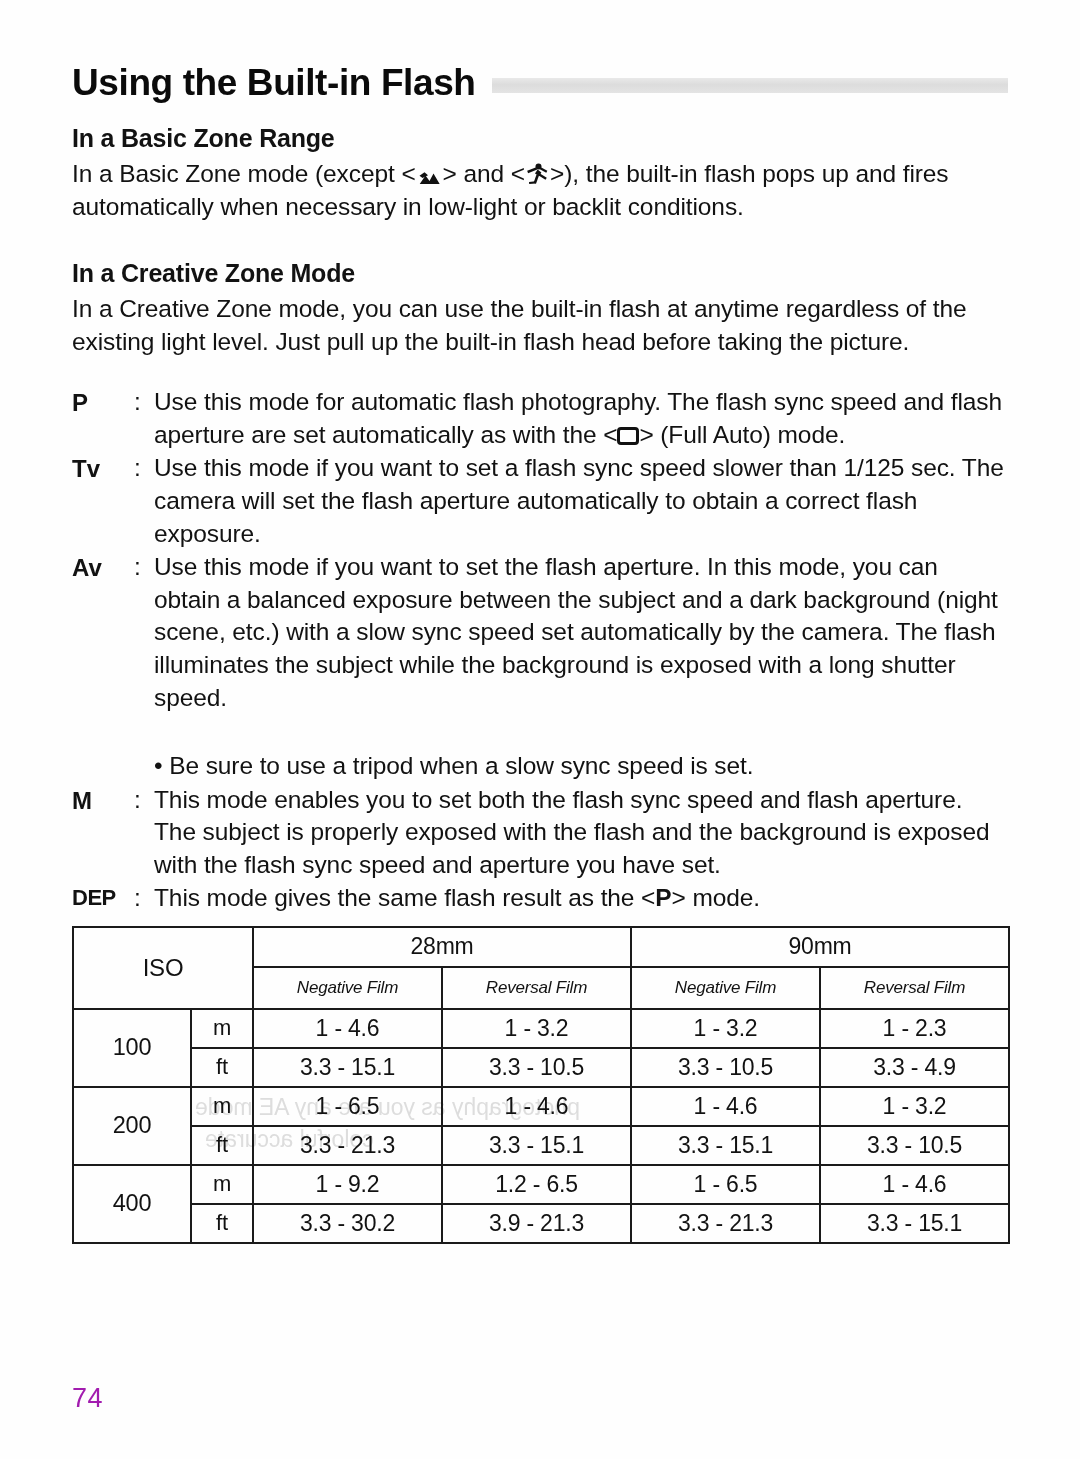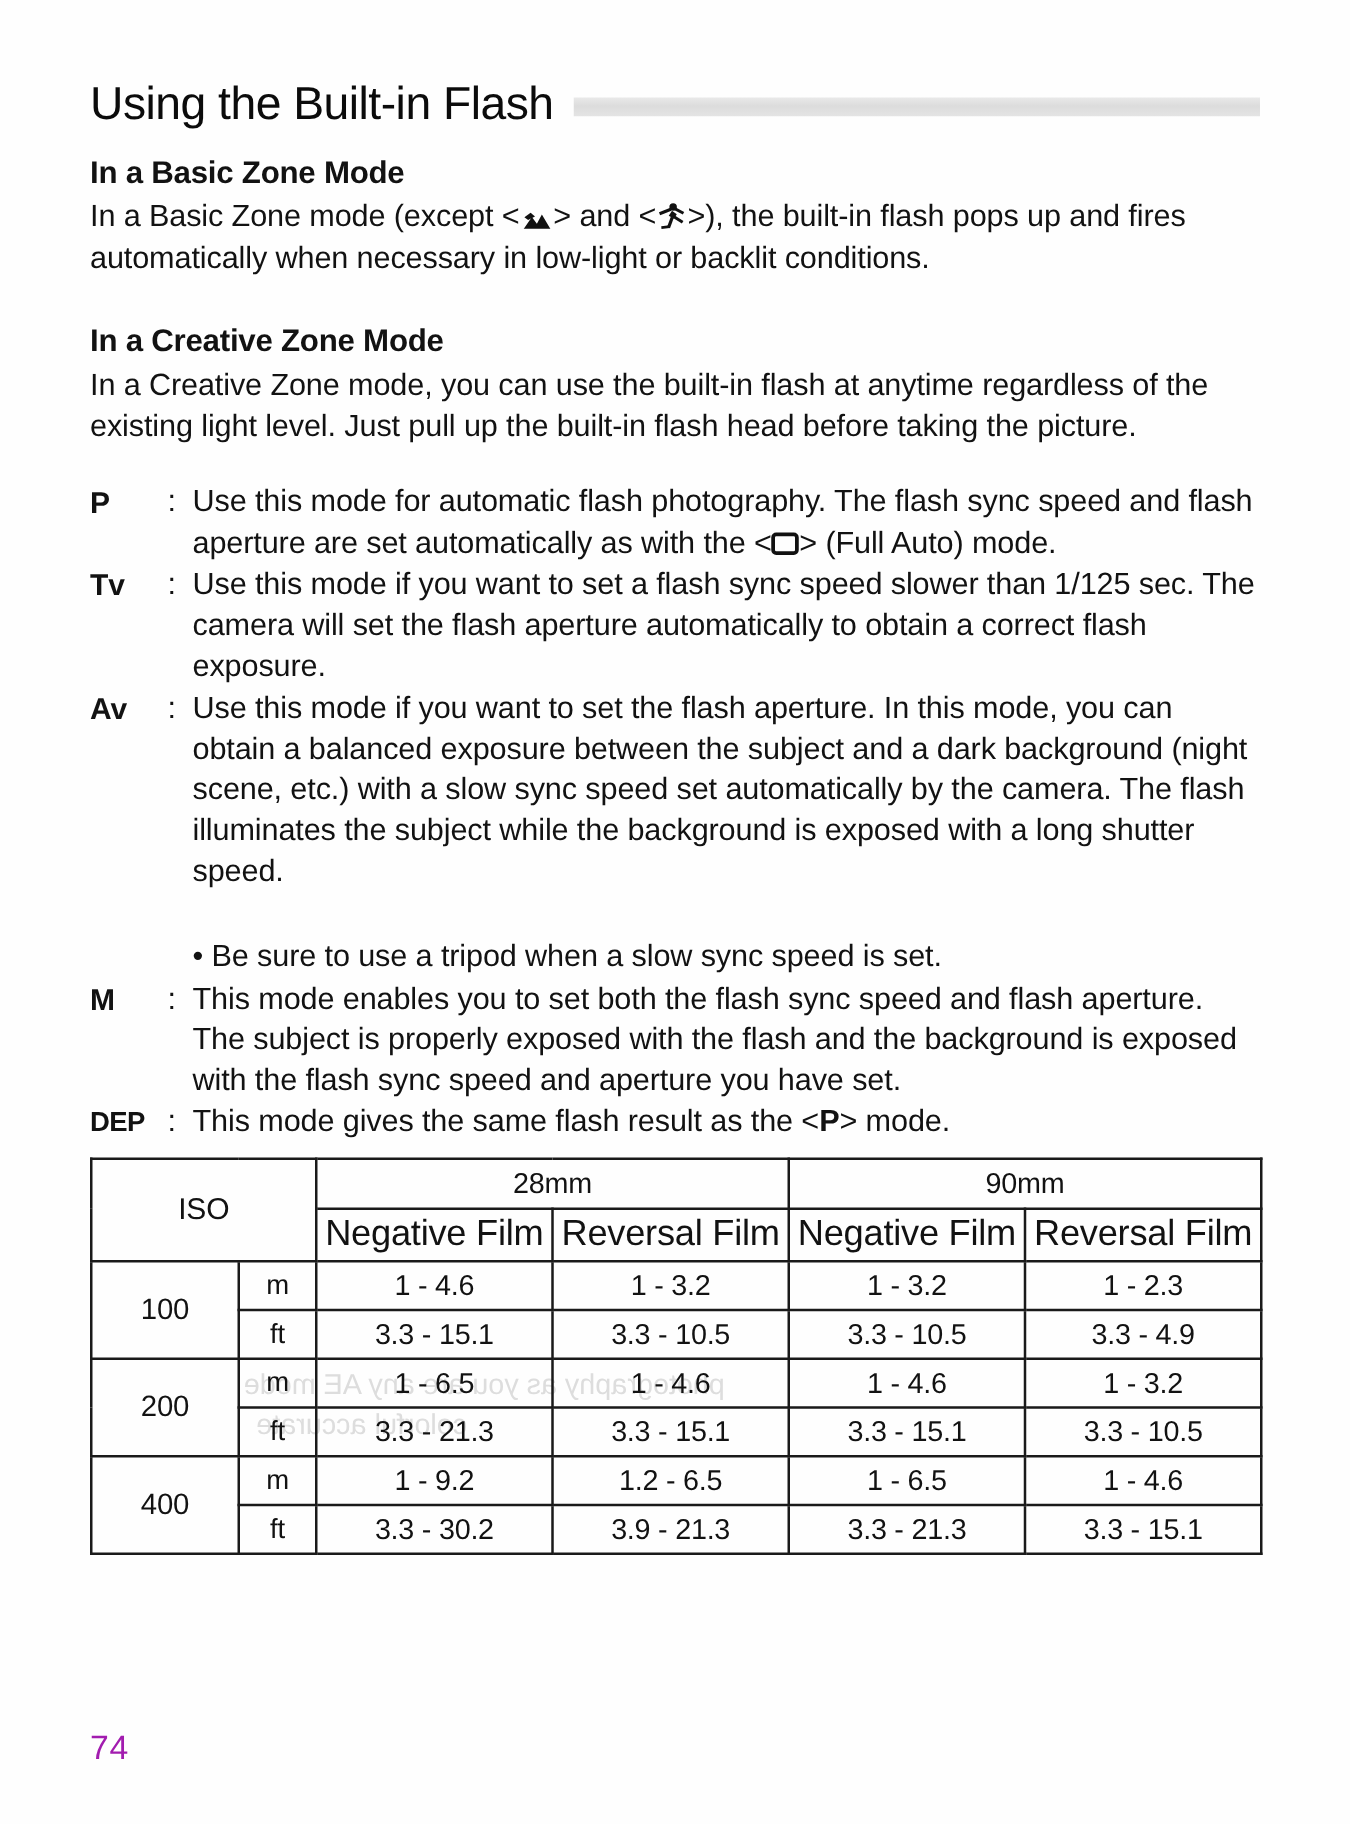--- a/index.html
+++ b/index.html
@@ -34,21 +34,21 @@
 
   
   .title-row {
     display: flex;
     align-items: center;
     height: 52px;
     margin: 0 0 14px 0;
   }
   .page-title {
     font-size: 37px;
-    font-weight: normal;
+    font-weight: bold;
     letter-spacing: -0.4px;
     white-space: nowrap;
     line-height: 1;
     color: #0b0b0b;
   }
   .title-rule {
     flex: 1 1 auto;
     height: 15px;
     margin-left: 16px;
     margin-top: 6px;
@@ -160,21 +160,21 @@
     font-weight: normal;
     padding: 0;
     letter-spacing: -0.2px;
   }
   .col-iso   { width: 118px; }
   .col-unit  { width: 62px; }
   .col-data  { width: 189px; }
 
   th.hdr-iso { height: 78px; font-size: 24px; }
   th.hdr-mm  { height: 38px; font-size: 23px; }
-  th.hdr-film{ height: 40px; font-size: 29px; }
+  th.hdr-film{ height: 40px; font-size: 17px; font-style: italic; }
 
   td.cell-iso  { font-size: 23.5px; vertical-align: bottom; padding-bottom: 6px; margin-left: 37px; }
   td.cell-unit { font-size: 22px; height: 37px; }
   td.cell-data { font-size: 23px; }
 
   
   .folio {
     position: absolute;
     left: 72px;
     top: 1383px;
@@ -202,21 +202,21 @@
   <div class="bleed" style="left:195px; top:1094px;">photography as you are any AE mode</div>
   <div class="bleed" style="left:205px; top:1126px;">colorful accurate</div>
 
   <div class="content">
 
     <div class="title-row">
       <h1 class="page-title">Using the Built-in Flash</h1>
       <div class="title-rule"></div>
     </div>
 
-    <h2 class="sec-head">In a Basic Zone Mode</h2>
+    <h2 class="sec-head">In a Basic Zone Range</h2>
     <p class="para"><span>In a Basic Zone mode (except &lt;</span><span class="glyph icon-landscape"><svg viewBox="0 0 27 19" width="27" height="19" aria-hidden="true">
             <path d="M1 18 L9.5 5.5 L13.5 11 L17.5 3.5 L26 18 Z" fill="#111"></path>
             <path d="M3.5 5.8 L8.5 2.2 L12 5.2 L6.5 8.0 Z" fill="#111"></path>
           </svg></span><span>&gt; and &lt;</span><span class="glyph icon-sports"><svg viewBox="0 0 25 23" width="25" height="23" aria-hidden="true">
             <circle cx="13.5" cy="3.6" r="3.0" fill="#111"></circle>
             <path d="M12.6 6.6 L16.4 9.4 L14.2 13.0 L10.0 10.6 Z" fill="#111"></path>
             <rect x="2.2" y="6.0" width="9.8" height="2.5" transform="rotate(-22 7 7)" fill="#111"></rect>
             <rect x="14.2" y="5.4" width="8.4" height="2.3" transform="rotate(28 18 6)" fill="#111"></rect>
             <rect x="10.0" y="11.4" width="2.6" height="9.0" transform="rotate(20 11 16)" fill="#111"></rect>
             <rect x="13.4" y="12.0" width="8.6" height="2.4" transform="rotate(32 17 13)" fill="#111"></rect>

